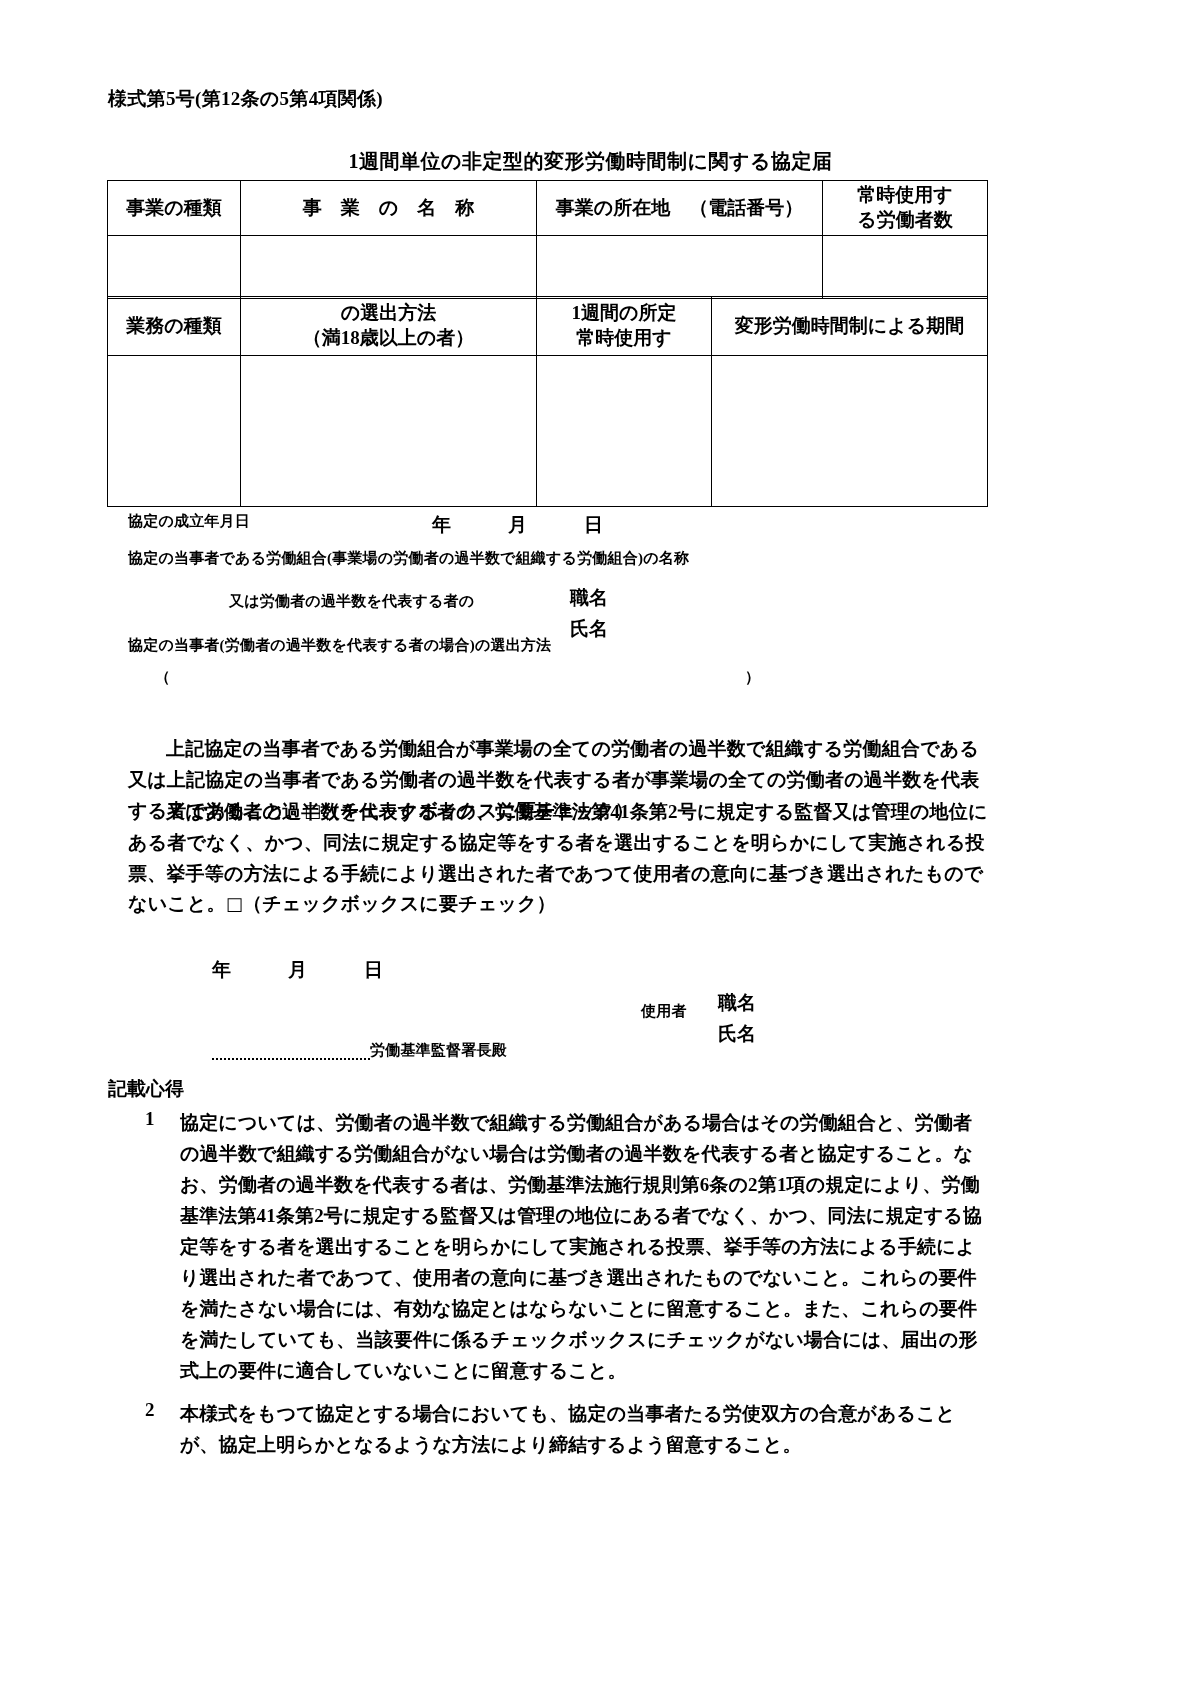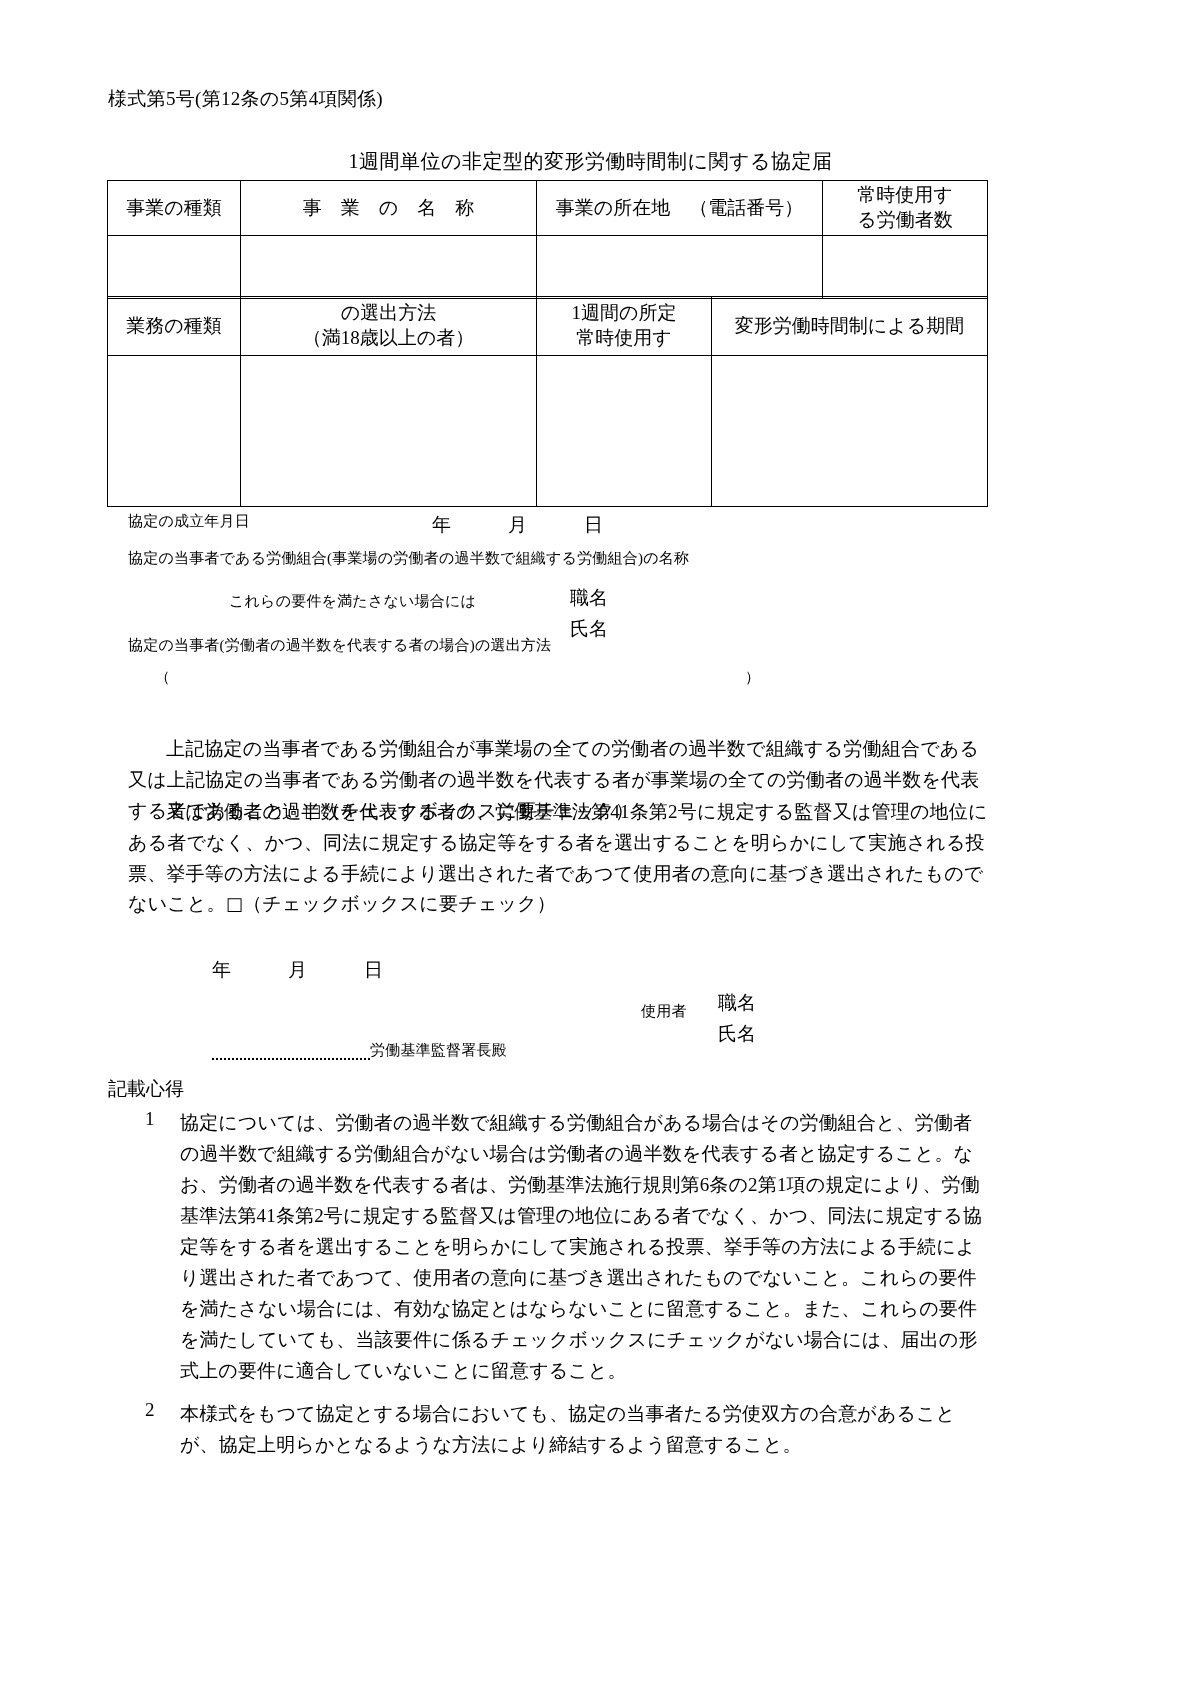--- a/index.html
+++ b/index.html
@@ -14,20 +14,21 @@
     font-family: "Liberation Serif", "DejaVu Serif", serif;
     color: #000000;
     position: relative;
     overflow: hidden;
   }
   .page {
     position: relative;
     width: 1181px;
     height: 1695px;
     box-sizing: border-box;
+    font-weight: bold;
   }
 
   
   .form-no {
     position: absolute;
     left: 108px;
     top: 86px;
     font-size: 19px;
     letter-spacing: 0.3px;
     white-space: nowrap;
@@ -194,21 +195,21 @@
         <td class="val"></td>
       </tr>
     </tbody>
   </table>
 
   <div class="line" style="left:128px; top:512px;">協定の成立年月日</div>
   <div class="ym-d" style="left:432px; top:512px;">年　　　月　　　日</div>
 
   <div class="line" style="left:128px; top:549px;">協定の当事者である労働組合(事業場の労働者の過半数で組織する労働組合)の名称</div>
 
-  <div class="line" style="left:229px; top:592px;">これらの要件を満たさない場合には</div>
+  <div class="line" style="left:229px; top:592px;">又は労働者の過半数を代表する者の</div>
   <div class="stack" style="left:570px; top:583px;">
     <div>職名</div>
     <div>氏名</div>
   </div>
 
   <div class="line" style="left:128px; top:636px;">協定の当事者(労働者の過半数を代表する者の場合)の選出方法</div>
   <div class="line" style="left:155px; top:668px;">（</div>
   <div class="line" style="left:745px; top:668px;">）</div>
 
   <div class="para indent1" style="left:128px; top:710px; width:860px;margin-top:24px;">

